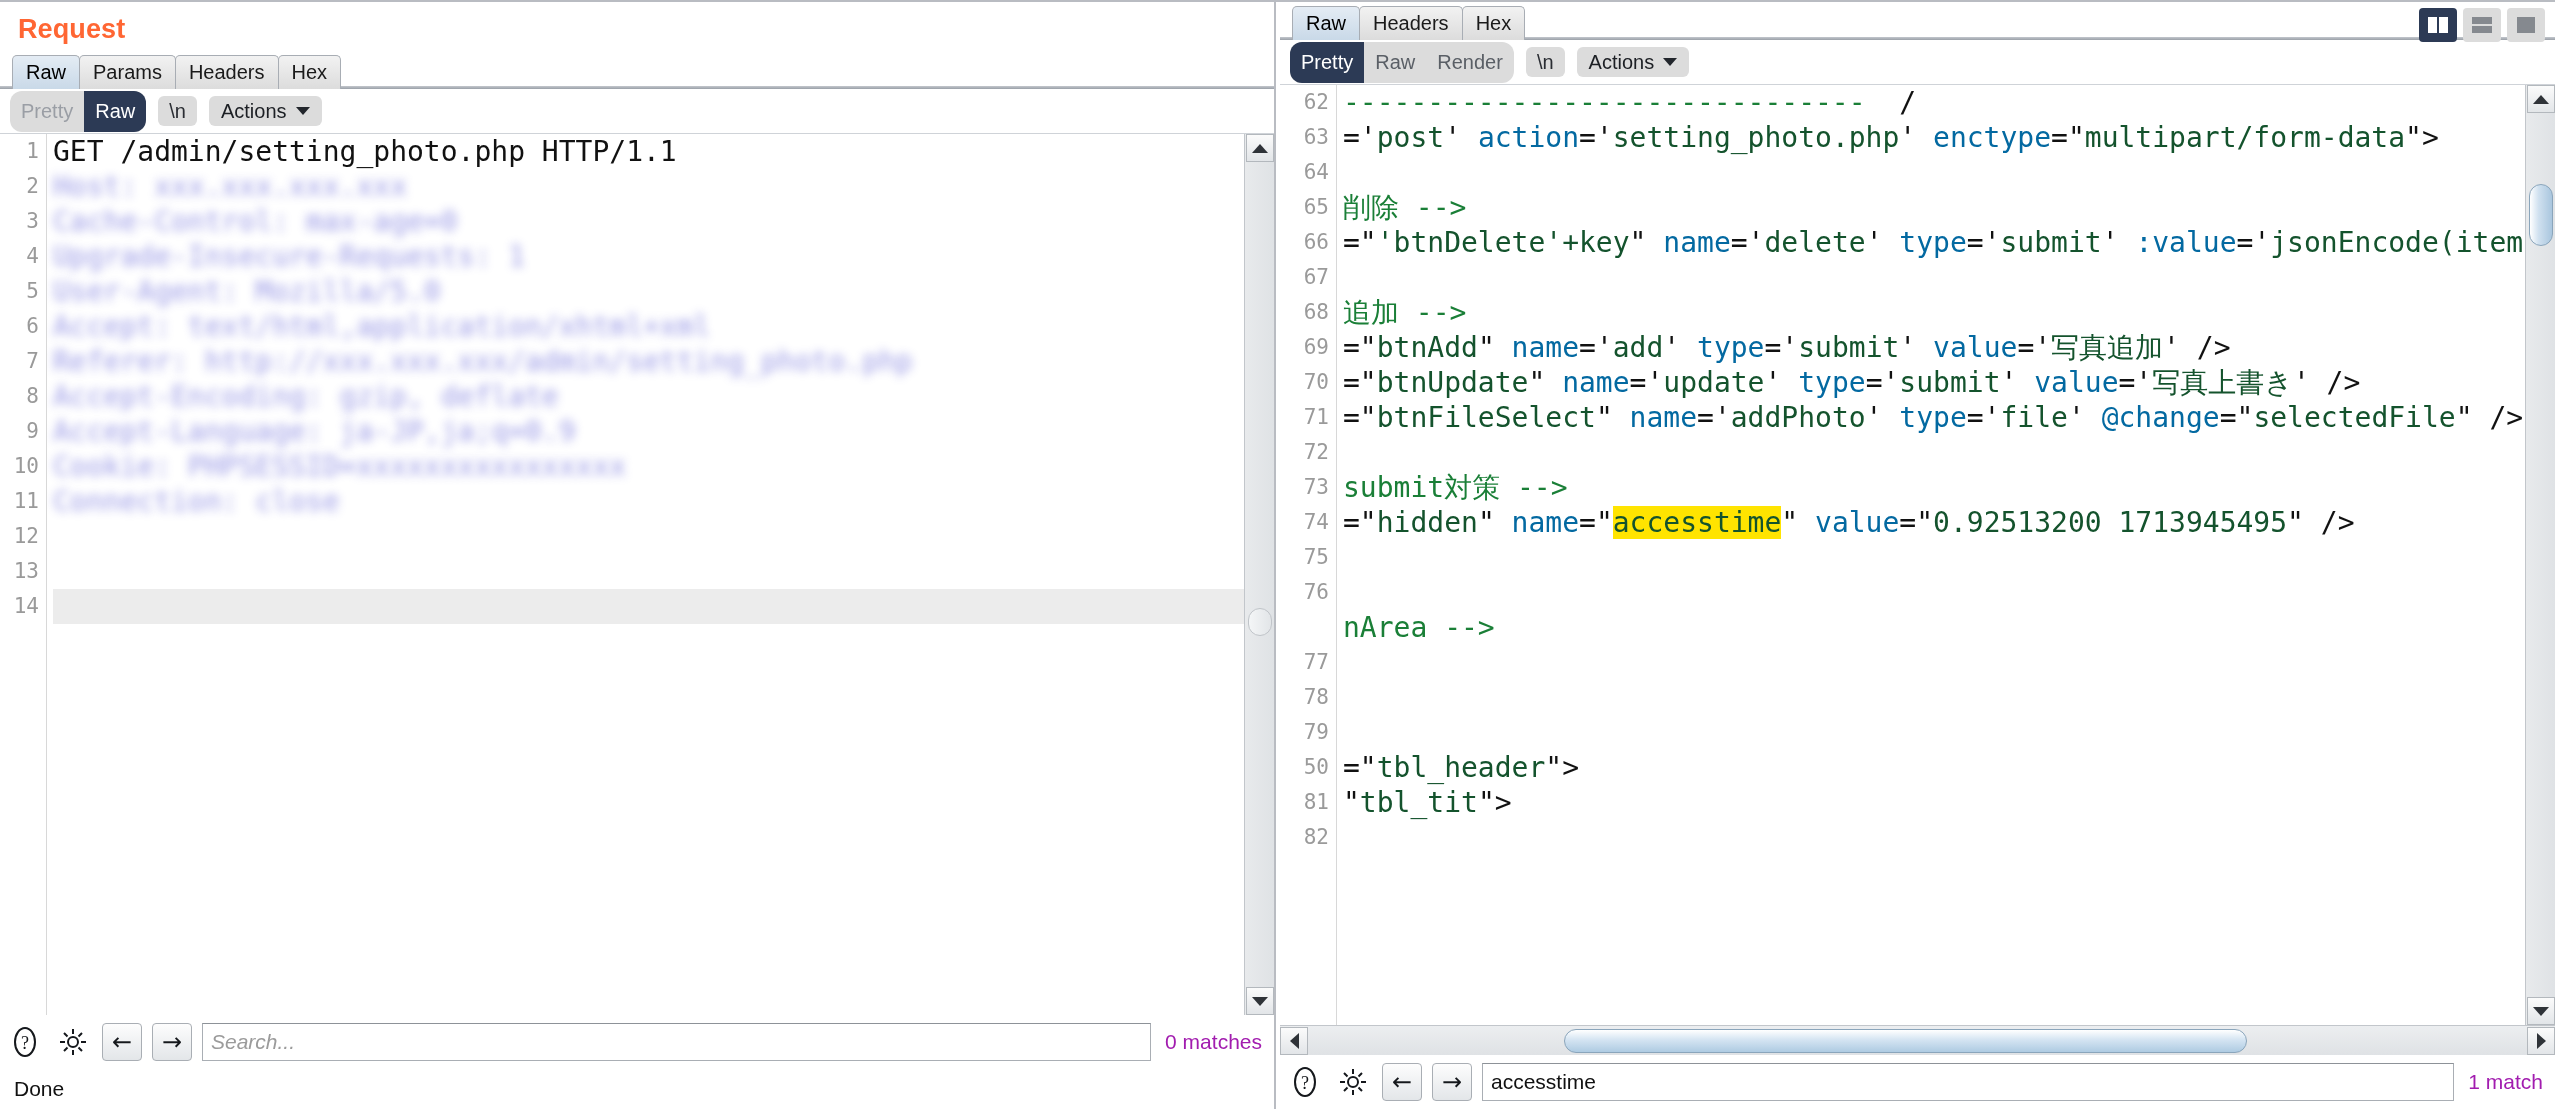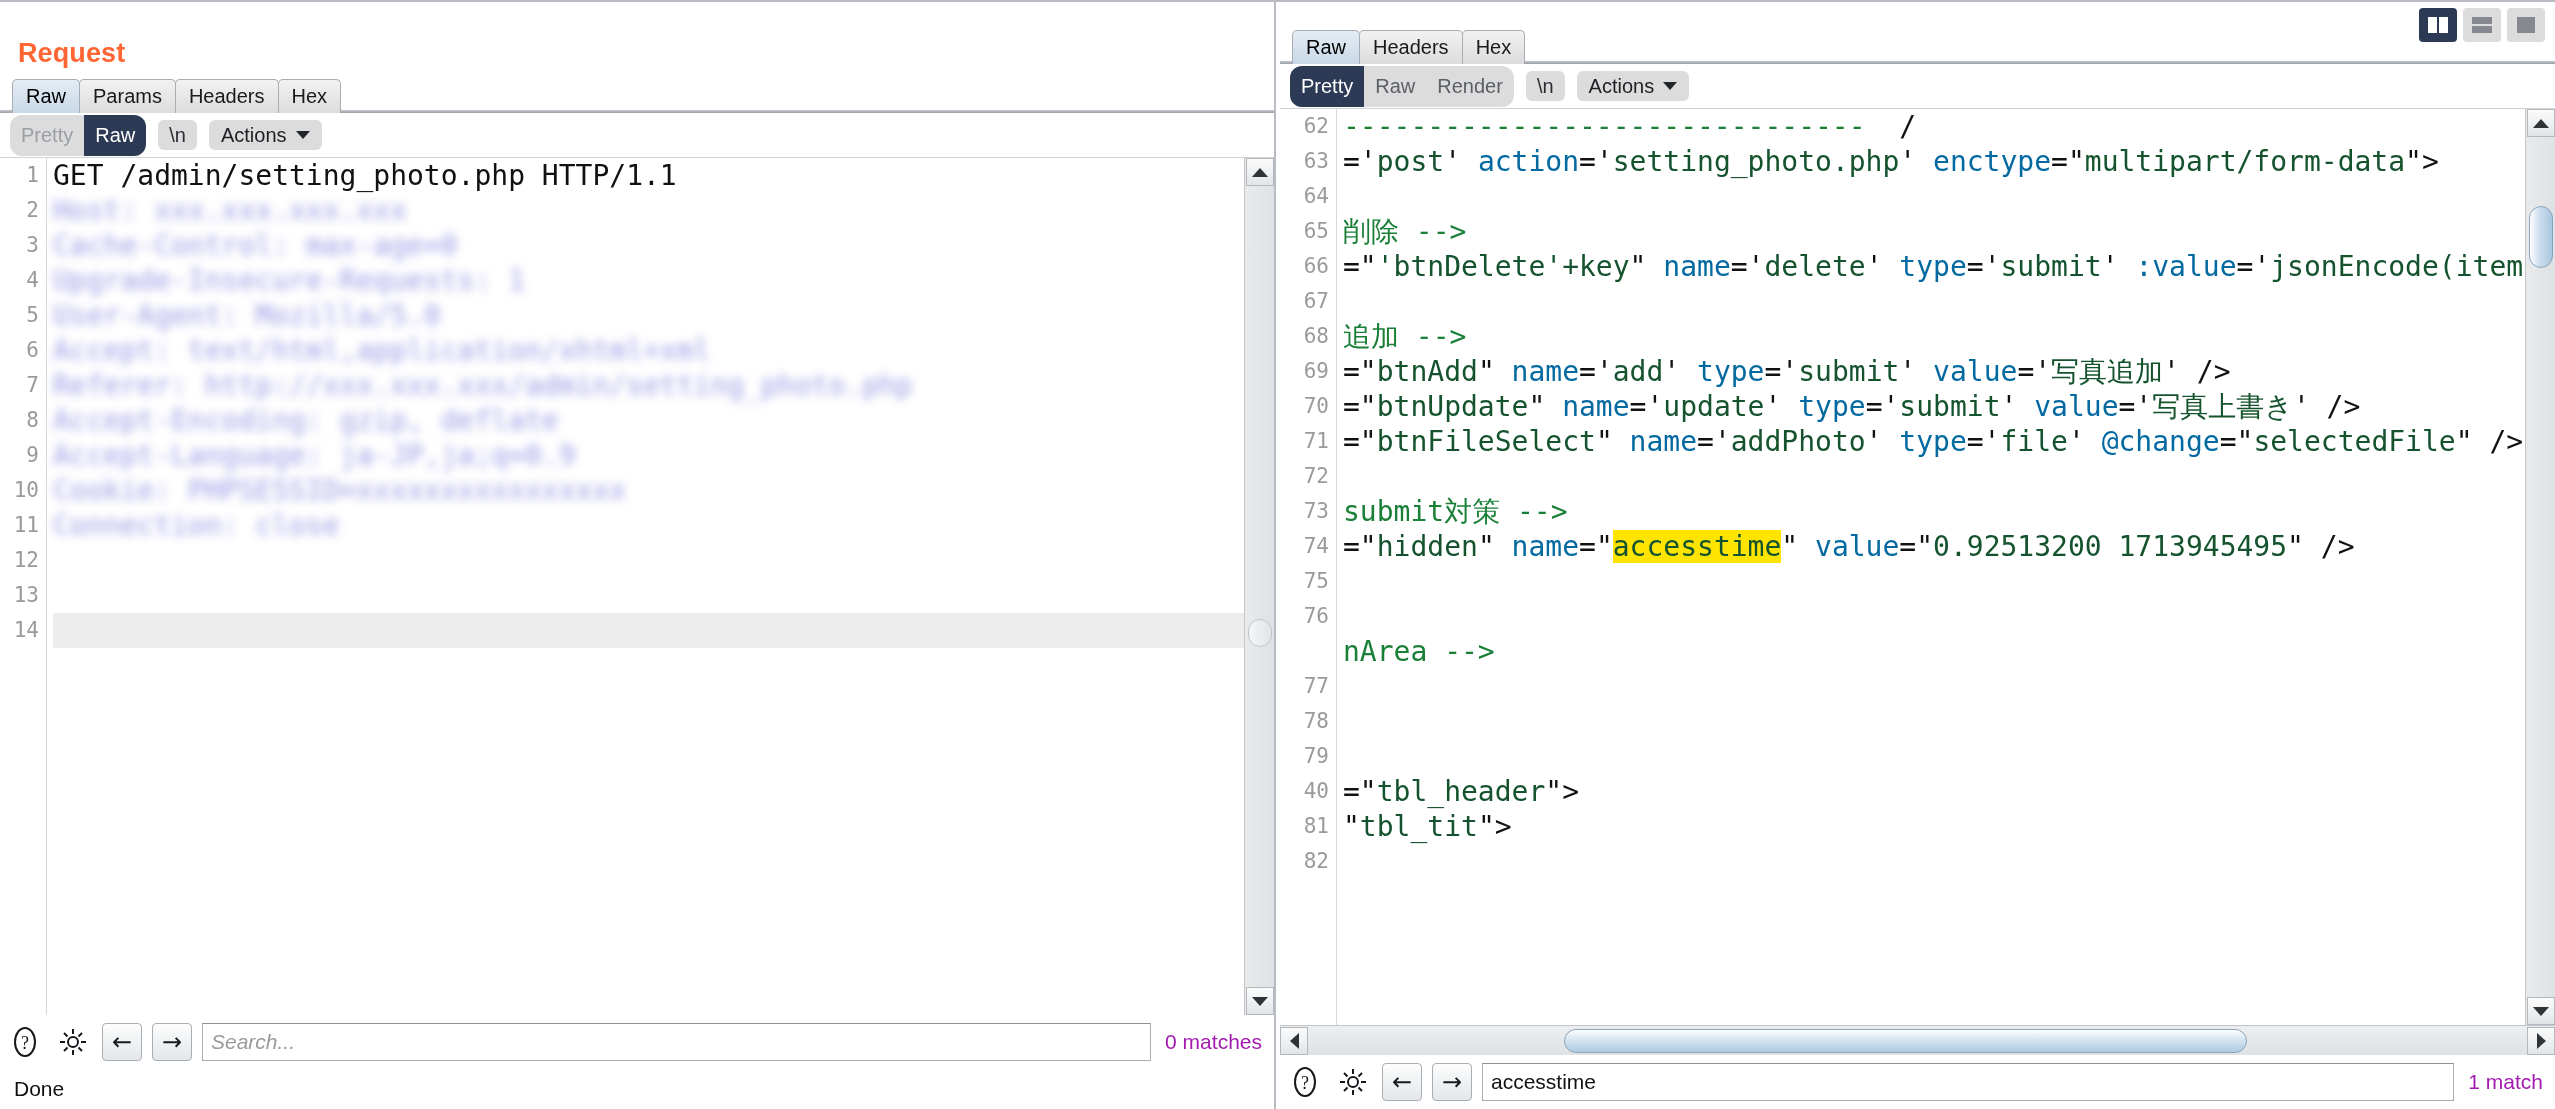--- a/index.html
+++ b/index.html
@@ -41,21 +41,20 @@
     border-left: 2px solid #b9bcc2;
     cursor: col-resize;
   }
 
   .pane {
     display: flex;
     flex-direction: column;
     min-width: 0;
     min-height: 0;
     position: relative;
-    margin-top: 24px;
   }
   .pane-left  { width: 1274px; flex: none; }
   .pane-right { flex: 1 1 auto; }
 
   
   .pane-title {
     color: #ff6633;
     font-size: 27px;
     font-weight: bold;
     padding: 12px 0 6px 18px;
@@ -534,21 +533,21 @@
               <div class="gl">71</div>
               <div class="gl">72</div>
               <div class="gl">73</div>
               <div class="gl">74</div>
               <div class="gl">75</div>
               <div class="gl">76</div>
               <div class="gl"></div>
               <div class="gl">77</div>
               <div class="gl">78</div>
               <div class="gl">79</div>
-              <div class="gl">40</div>
+              <div class="gl">50</div>
               <div class="gl">81</div>
               <div class="gl">82</div>
             </div>
           <div class="code" id="res-code"><div class="ln"><span class="s-cmt">-------------------------------</span><span class="s-tag">  /</span></div><div class="ln"><span class="s-tag">='</span><span class="s-str">post</span><span class="s-tag">' </span><span class="s-attr">action</span><span class="s-tag">='</span><span class="s-str">setting_photo.php</span><span class="s-tag">' </span><span class="s-attr">enctype</span><span class="s-tag">="</span><span class="s-str">multipart/form-data</span><span class="s-tag">"&gt;</span></div><div class="ln">&nbsp;</div><div class="ln"><span class="s-cmt">削除 --&gt;</span></div><div class="ln"><span class="s-tag">="</span><span class="s-str">'btnDelete'+key</span><span class="s-tag">" </span><span class="s-attr">name</span><span class="s-tag">='</span><span class="s-str">delete</span><span class="s-tag">' </span><span class="s-attr">type</span><span class="s-tag">='</span><span class="s-str">submit</span><span class="s-tag">' </span><span class="s-attr">:value</span><span class="s-tag">='</span><span class="s-str">jsonEncode(item)</span><span class="s-tag">' </span><span class="s-attr">v-for</span><span class="s-tag">="</span><span class="s-str">(</span></div><div class="ln">&nbsp;</div><div class="ln"><span class="s-cmt">追加 --&gt;</span></div><div class="ln"><span class="s-tag">="</span><span class="s-str">btnAdd</span><span class="s-tag">" </span><span class="s-attr">name</span><span class="s-tag">='</span><span class="s-str">add</span><span class="s-tag">' </span><span class="s-attr">type</span><span class="s-tag">='</span><span class="s-str">submit</span><span class="s-tag">' </span><span class="s-attr">value</span><span class="s-tag">='</span><span class="s-str">写真追加</span><span class="s-tag">' /&gt;</span></div><div class="ln"><span class="s-tag">="</span><span class="s-str">btnUpdate</span><span class="s-tag">" </span><span class="s-attr">name</span><span class="s-tag">='</span><span class="s-str">update</span><span class="s-tag">' </span><span class="s-attr">type</span><span class="s-tag">='</span><span class="s-str">submit</span><span class="s-tag">' </span><span class="s-attr">value</span><span class="s-tag">='</span><span class="s-str">写真上書き</span><span class="s-tag">' /&gt;</span></div><div class="ln"><span class="s-tag">="</span><span class="s-str">btnFileSelect</span><span class="s-tag">" </span><span class="s-attr">name</span><span class="s-tag">='</span><span class="s-str">addPhoto</span><span class="s-tag">' </span><span class="s-attr">type</span><span class="s-tag">='</span><span class="s-str">file</span><span class="s-tag">' </span><span class="s-attr">@change</span><span class="s-tag">="</span><span class="s-str">selectedFile</span><span class="s-tag">" /&gt;</span></div><div class="ln">&nbsp;</div><div class="ln"><span class="s-cmt">submit対策 --&gt;</span></div><div class="ln"><span class="s-tag">="</span><span class="s-str">hidden</span><span class="s-tag">" </span><span class="s-attr">name</span><span class="s-tag">="</span><span class="s-str hl">accesstime</span><span class="s-tag">" </span><span class="s-attr">value</span><span class="s-tag">="</span><span class="s-str">0.92513200 1713945495</span><span class="s-tag">" /&gt;</span></div><div class="ln">&nbsp;</div><div class="ln">&nbsp;</div><div class="ln"><span class="s-cmt">nArea --&gt;</span></div><div class="ln">&nbsp;</div><div class="ln">&nbsp;</div><div class="ln">&nbsp;</div><div class="ln"><span class="s-tag">="</span><span class="s-str">tbl_header</span><span class="s-tag">"&gt;</span></div><div class="ln"><span class="s-tag">"</span><span class="s-str">tbl_tit</span><span class="s-tag">"&gt;</span></div><div class="ln">&nbsp;</div></div>
         </div>
         <div class="vsb">
           <div class="sb-arrow">
             <span class="tri-up"></span>
           </div>
           <div class="sb-track">

